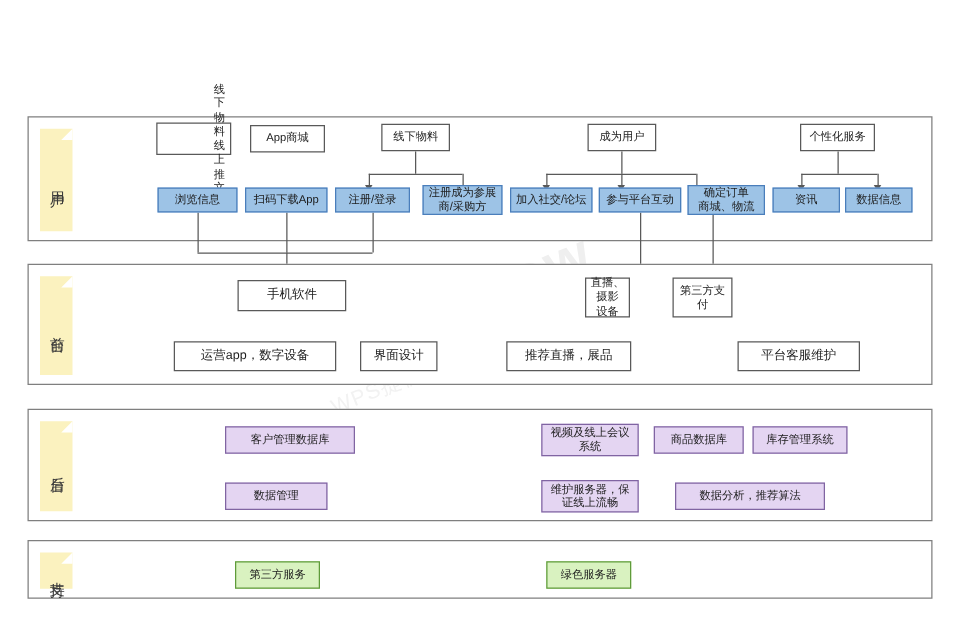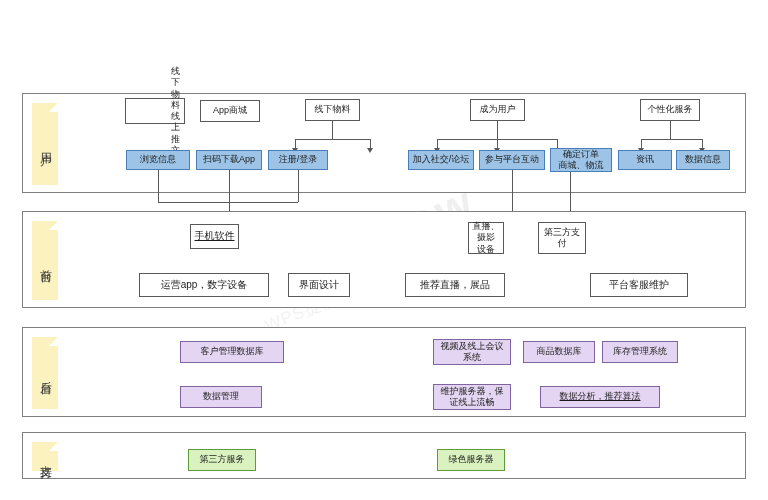--- a/index.html
+++ b/index.html
@@ -128,20 +128,22 @@
   <div class="ln lv" style="left:670px;top:121px;height:18px;"></div>
   <div class="ln lh" style="left:641px;top:139px;width:61px;"></div>
   <div class="ln lv" style="left:641px;top:139px;height:10px;"></div>
   <div class="arrow" style="left:637.5px;top:148px;"></div>
   <div class="ln lv" style="left:702px;top:139px;height:10px;"></div>
   <div class="arrow" style="left:698.5px;top:148px;"></div>
 
   <div class="node n-blue" style="left:126px;top:150px;width:64px;height:20px;white-space:pre-line;text-align:right;">浏览信息</div>
   <div class="node n-blue" style="left:196px;top:150px;width:66px;height:20px;white-space:pre-line;">扫码下载App</div>
   <div class="node n-blue" style="left:268px;top:150px;width:60px;height:20px;white-space:pre-line;">注册/登录</div>
+  <div class="node n-blue" style="left:338px;top:148px;width:64px;height:24px;white-space:pre-line;">注册成为参展
+商/采购方</div>
   <div class="node n-blue" style="left:408px;top:150px;width:66px;height:20px;white-space:pre-line;text-align:center;">加入社交/论坛</div>
   <div class="node n-blue" style="left:479px;top:150px;width:66px;height:20px;white-space:pre-line;">参与平台互动</div>
   <div class="node n-blue" style="left:550px;top:148px;width:62px;height:24px;white-space:pre-line;">确定订单
 商城、物流</div>
   <div class="node n-blue" style="left:618px;top:150px;width:54px;height:20px;white-space:pre-line;">资讯</div>
   <div class="node n-blue" style="left:676px;top:150px;width:54px;height:20px;white-space:pre-line;">数据信息</div>
 
   <div class="ln lv" style="left:158px;top:170px;height:32px;"></div>
   <div class="ln lv" style="left:229px;top:170px;height:32px;"></div>
   <div class="ln lv" style="left:298px;top:170px;height:32px;"></div>
@@ -155,21 +157,21 @@
   <div class="arrow" style="left:566.5px;top:226px;"></div>
 
   <div class="band" style="top:211px;height:97px;width:724px;">
     <div class="tab" style="height:79px;">
       <span class="tab-label">前台</span>
     </div>
   </div>
   <div class="rowlabel" style="left:66px;top:230px;">数字设备</div>
   <div class="rowlabel" style="left:66px;top:279px;">员工行为</div>
 
-  <div class="node n-white" style="left:190px;top:224px;width:49px;height:25px;white-space:pre-line;font-size:10px;text-decoration:underline;">手机软件</div>
+  <div class="node n-white" style="left:190px;top:224px;width:87px;height:25px;white-space:pre-line;font-size:10px;">手机软件</div>
   <div class="node n-white" style="left:468px;top:222px;width:36px;height:32px;white-space:pre-line;">直播、摄影
 设备</div>
   <div class="node n-white" style="left:538px;top:222px;width:48px;height:32px;white-space:pre-line;">第三方支
 付</div>
 
   <div class="node n-white" style="left:139px;top:273px;width:130px;height:24px;white-space:pre-line;font-size:10px;">运营app，数字设备</div>
   <div class="node n-white" style="left:288px;top:273px;width:62px;height:24px;white-space:pre-line;font-size:10px;">界面设计</div>
   <div class="node n-white" style="left:405px;top:273px;width:100px;height:24px;white-space:pre-line;font-size:10px;">推荐直播，展品</div>
   <div class="node n-white" style="left:590px;top:273px;width:98px;height:24px;white-space:pre-line;font-size:10px;">平台客服维护</div>
 
@@ -183,21 +185,21 @@
 
   <div class="node n-purple" style="left:180px;top:341px;width:104px;height:22px;white-space:pre-line;">客户管理数据库</div>
   <div class="node n-purple" style="left:433px;top:339px;width:78px;height:26px;white-space:pre-line;">视频及线上会议
 系统</div>
   <div class="node n-purple" style="left:523px;top:341px;width:72px;height:22px;white-space:pre-line;">商品数据库</div>
   <div class="node n-purple" style="left:602px;top:341px;width:76px;height:22px;white-space:pre-line;">库存管理系统</div>
 
   <div class="node n-purple" style="left:180px;top:386px;width:82px;height:22px;white-space:pre-line;">数据管理</div>
   <div class="node n-purple" style="left:433px;top:384px;width:78px;height:26px;white-space:pre-line;">维护服务器，保
 证线上流畅</div>
-  <div class="node n-purple" style="left:540px;top:386px;width:120px;height:22px;white-space:pre-line;text-decoration:underline;">数据分析，推荐算法</div>
+  <div class="node n-purple" style="left:540px;top:386px;width:120px;height:22px;white-space:pre-line;">数据分析，推荐算法</div>
 
   <div class="band" style="top:432px;height:47px;width:724px;">
     <div class="tab" style="height:29px;">
       <span class="tab-label">支持</span>
     </div>
   </div>
   <div class="rowlabel" style="left:58px;top:452px;">支持后台</div>
 
   <div class="node n-green" style="left:188px;top:449px;width:68px;height:22px;white-space:pre-line;">第三方服务</div>
   <div class="node n-green" style="left:437px;top:449px;width:68px;height:22px;white-space:pre-line;">绿色服务器</div>

